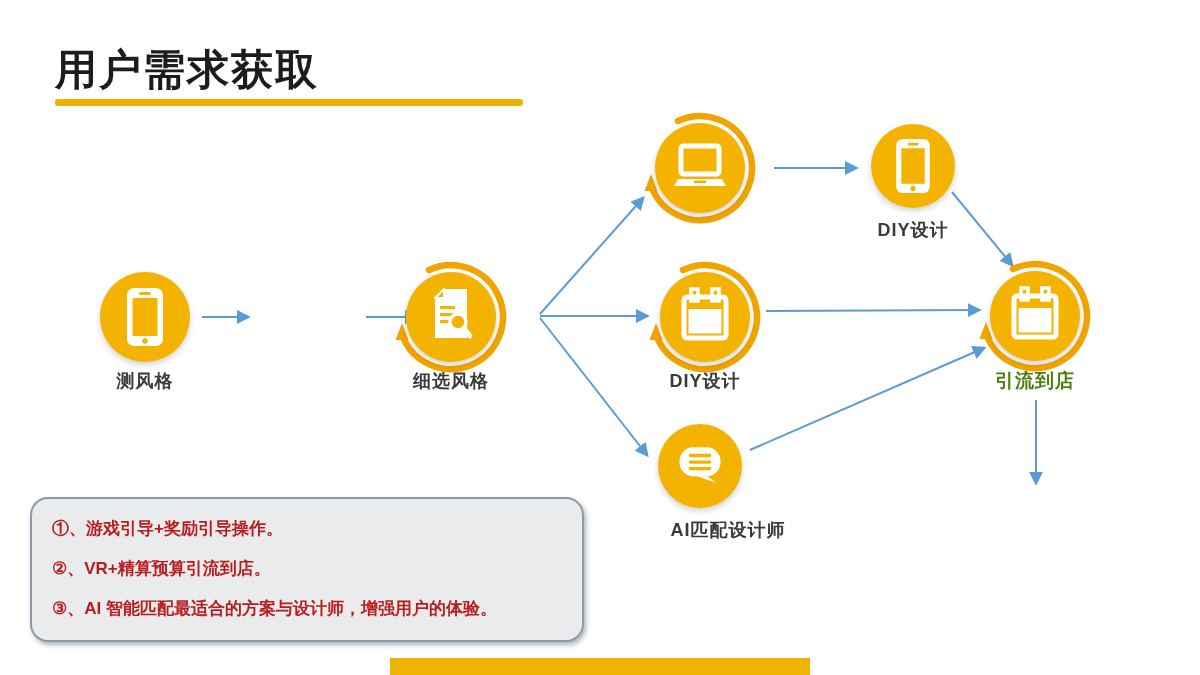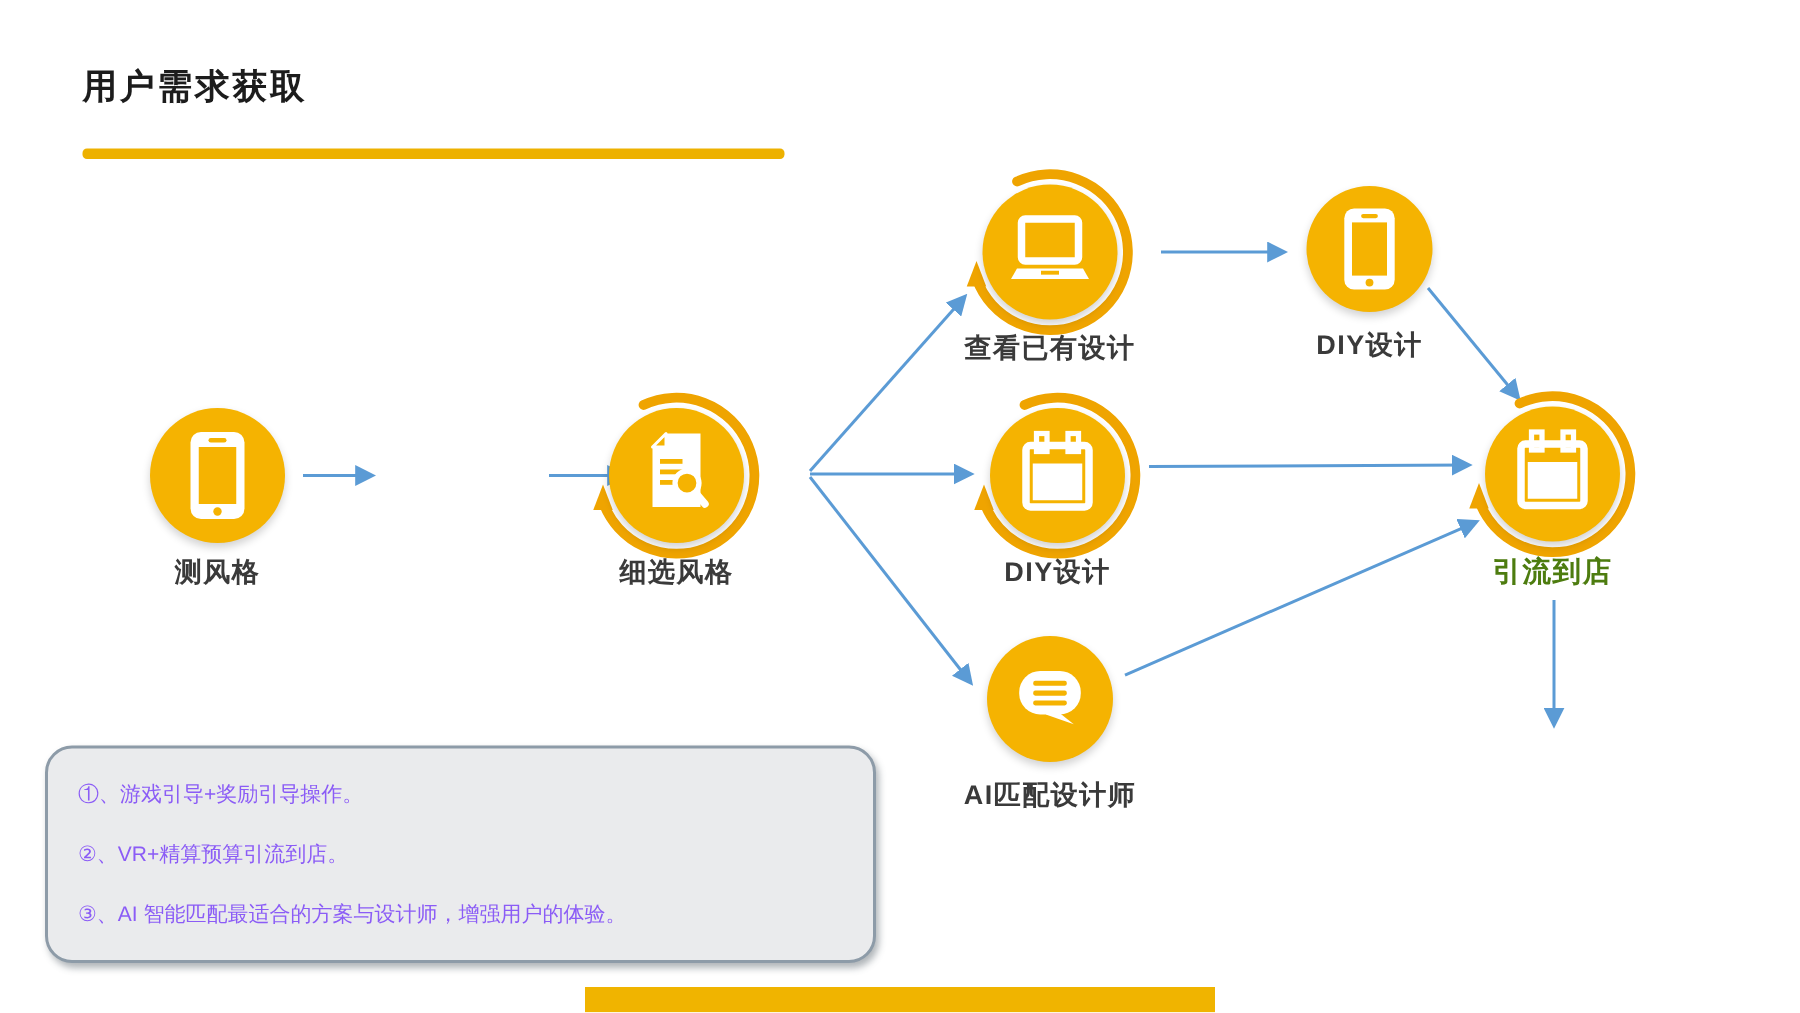--- a/index.html
+++ b/index.html
@@ -3,21 +3,21 @@
 <meta charset="utf-8">
 <style>
   html,body { margin:0; padding:0; background:#ffffff; }
   .slide {
     position:relative; width:1200px; height:675px; background:#ffffff;
     overflow:hidden; font-family:"Liberation Sans", sans-serif;
   }
   
   .page-title {
     position:absolute; left:55px; top:42px; margin:0;
-    font-size:23px; font-weight:600; color:#1c1c1c; letter-spacing:2px;
+    font-size:42px; font-weight:600; color:#1c1c1c; letter-spacing:2px;
   }
   .title-underline {
     position:absolute; left:55px; top:99px; width:468px; height:7px;
     background:#EDB100; border-radius:3px;
   }
   
   .arrows { position:absolute; left:0; top:0; z-index:1; pointer-events:none; }
   
   .node { position:absolute; z-index:2; }
   .circle {
@@ -28,31 +28,31 @@
   .circle svg { position:absolute; left:0; top:0; width:100%; height:100%; }
   .arc {
     position:absolute; left:-15px; top:-15px; width:120px; height:120px; z-index:1;
   }
   .nlabel {
     position:absolute; top:97px; left:45px; transform:translateX(-50%);
     width:230px; text-align:center; font-size:18px; font-weight:600;
     color:#3a3a3a; letter-spacing:1px; white-space:nowrap;
   }
   .circle.small + .nlabel { left:42px; top:94px; }
-  .nlabel.low { top:107px; }
+  .nlabel.low { top:107px;margin-left:28px; }
   .nlabel.bold { font-weight:800; font-size:19px; color:#4d7c0f; }
   
   .notes {
     position:absolute; left:30px; top:497px; width:516px; height:107px;
     background:#EAEBED; border:2px solid #8D9BA8; border-radius:18px;
     box-shadow:2px 3px 5px rgba(80,90,100,0.45);
     padding:18px 14px 16px 20px; z-index:2;
   }
   .note-line {
-    font-size:14px; font-weight:400; color:#8b5cf6; height:24px;
+    font-size:17px; font-weight:700; color:#b91c1c; height:24px;
     line-height:24px; margin-bottom:16px; white-space:nowrap;
   }
   .note-line:last-child { margin-bottom:0; }
   
   .bottom-bar {
     position:absolute; left:390px; top:658px; width:420px; height:17px;
     background:#F0B400; z-index:2;
   }
 </style>
 </head>
@@ -120,21 +120,20 @@
       <path d="M 38 13 A 52 52 0 1 1 11.1 78" fill="none" stroke="#EFA400" stroke-width="6.5" stroke-linecap="round"></path>
       <polygon points="4.5,83 17.5,83 11,66" fill="#EFA400"></polygon>
     </svg>
     <div class="circle">
       <svg viewBox="0 0 90 90">
         <rect x="26" y="23" width="38" height="28" rx="2.5" fill="none" stroke="#fff" stroke-width="5"></rect>
         <polygon points="23,56 67,56 71,63 19,63" fill="#fff"></polygon>
         <rect x="39" y="57.5" width="12" height="2.6" fill="#F5B301"></rect>
       </svg>
     </div>
-    <div class="nlabel">查看已有设计</div>
   </div>
 
   <div class="node" style="left:871px;top:124px">
     <div class="circle small">
       <svg viewBox="0 0 90 90">
         <rect x="27" y="16" width="36" height="58" rx="7" fill="#fff"></rect>
         <rect x="32.5" y="26" width="25" height="38" fill="#F5B301"></rect>
         <rect x="39" y="20" width="12" height="3" rx="1.5" fill="#F5B301"></rect>
         <circle cx="45" cy="69" r="2.8" fill="#F5B301"></circle>
       </svg>

